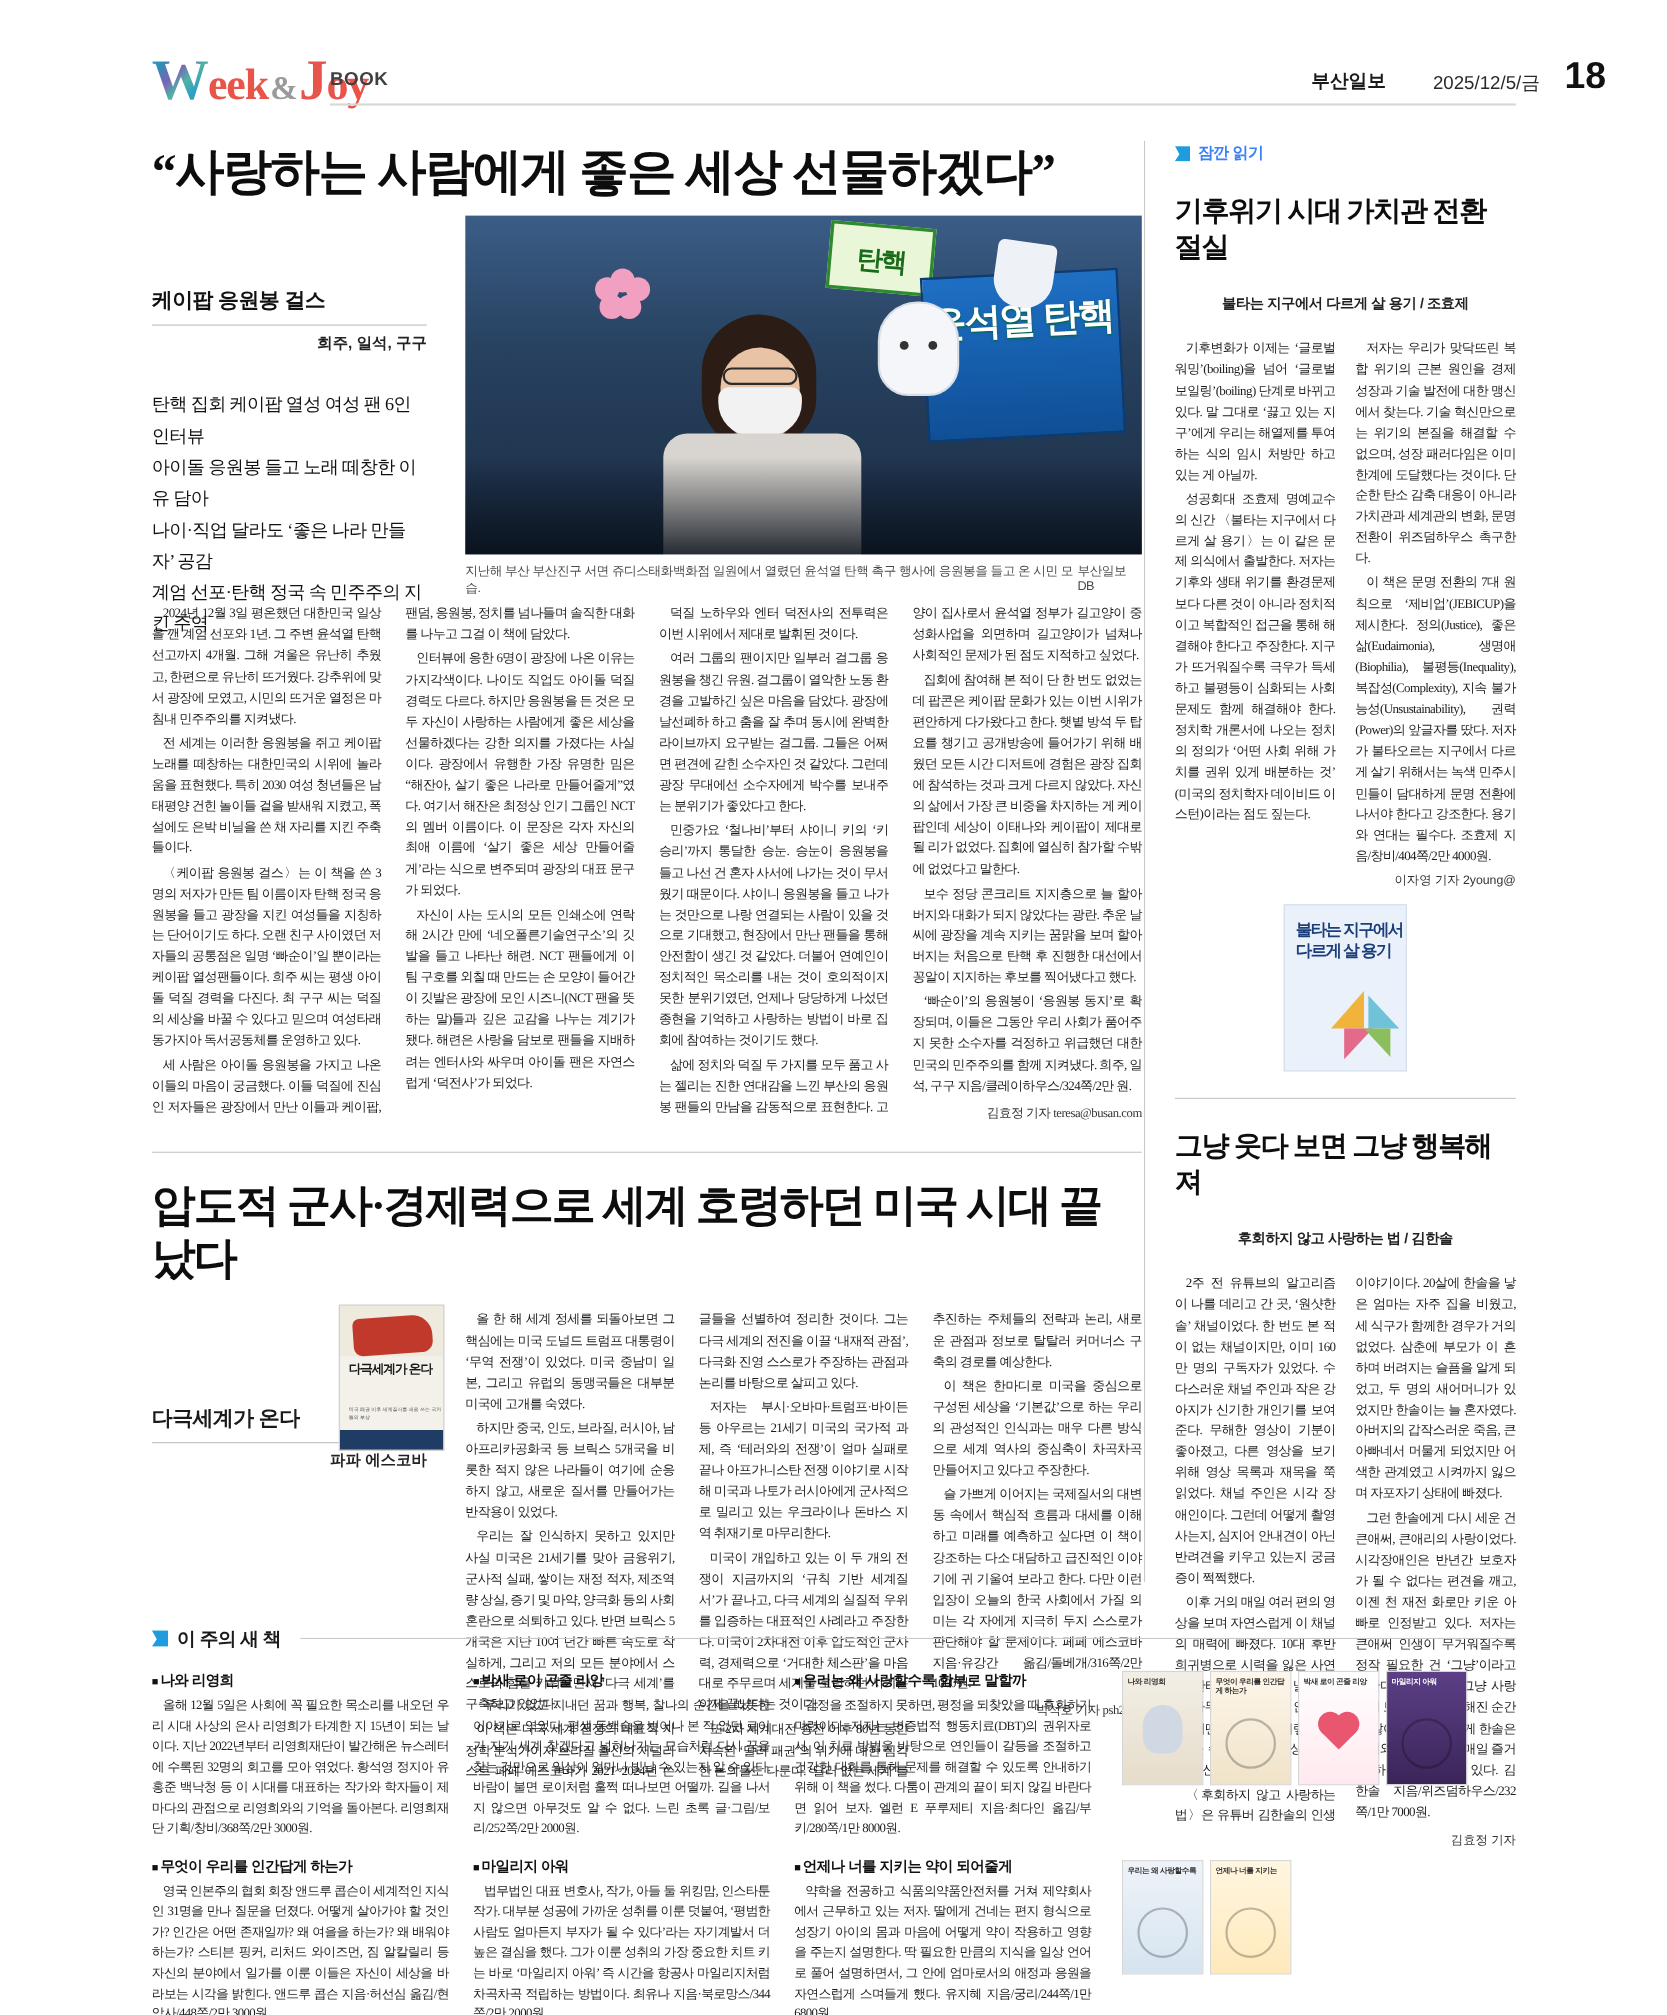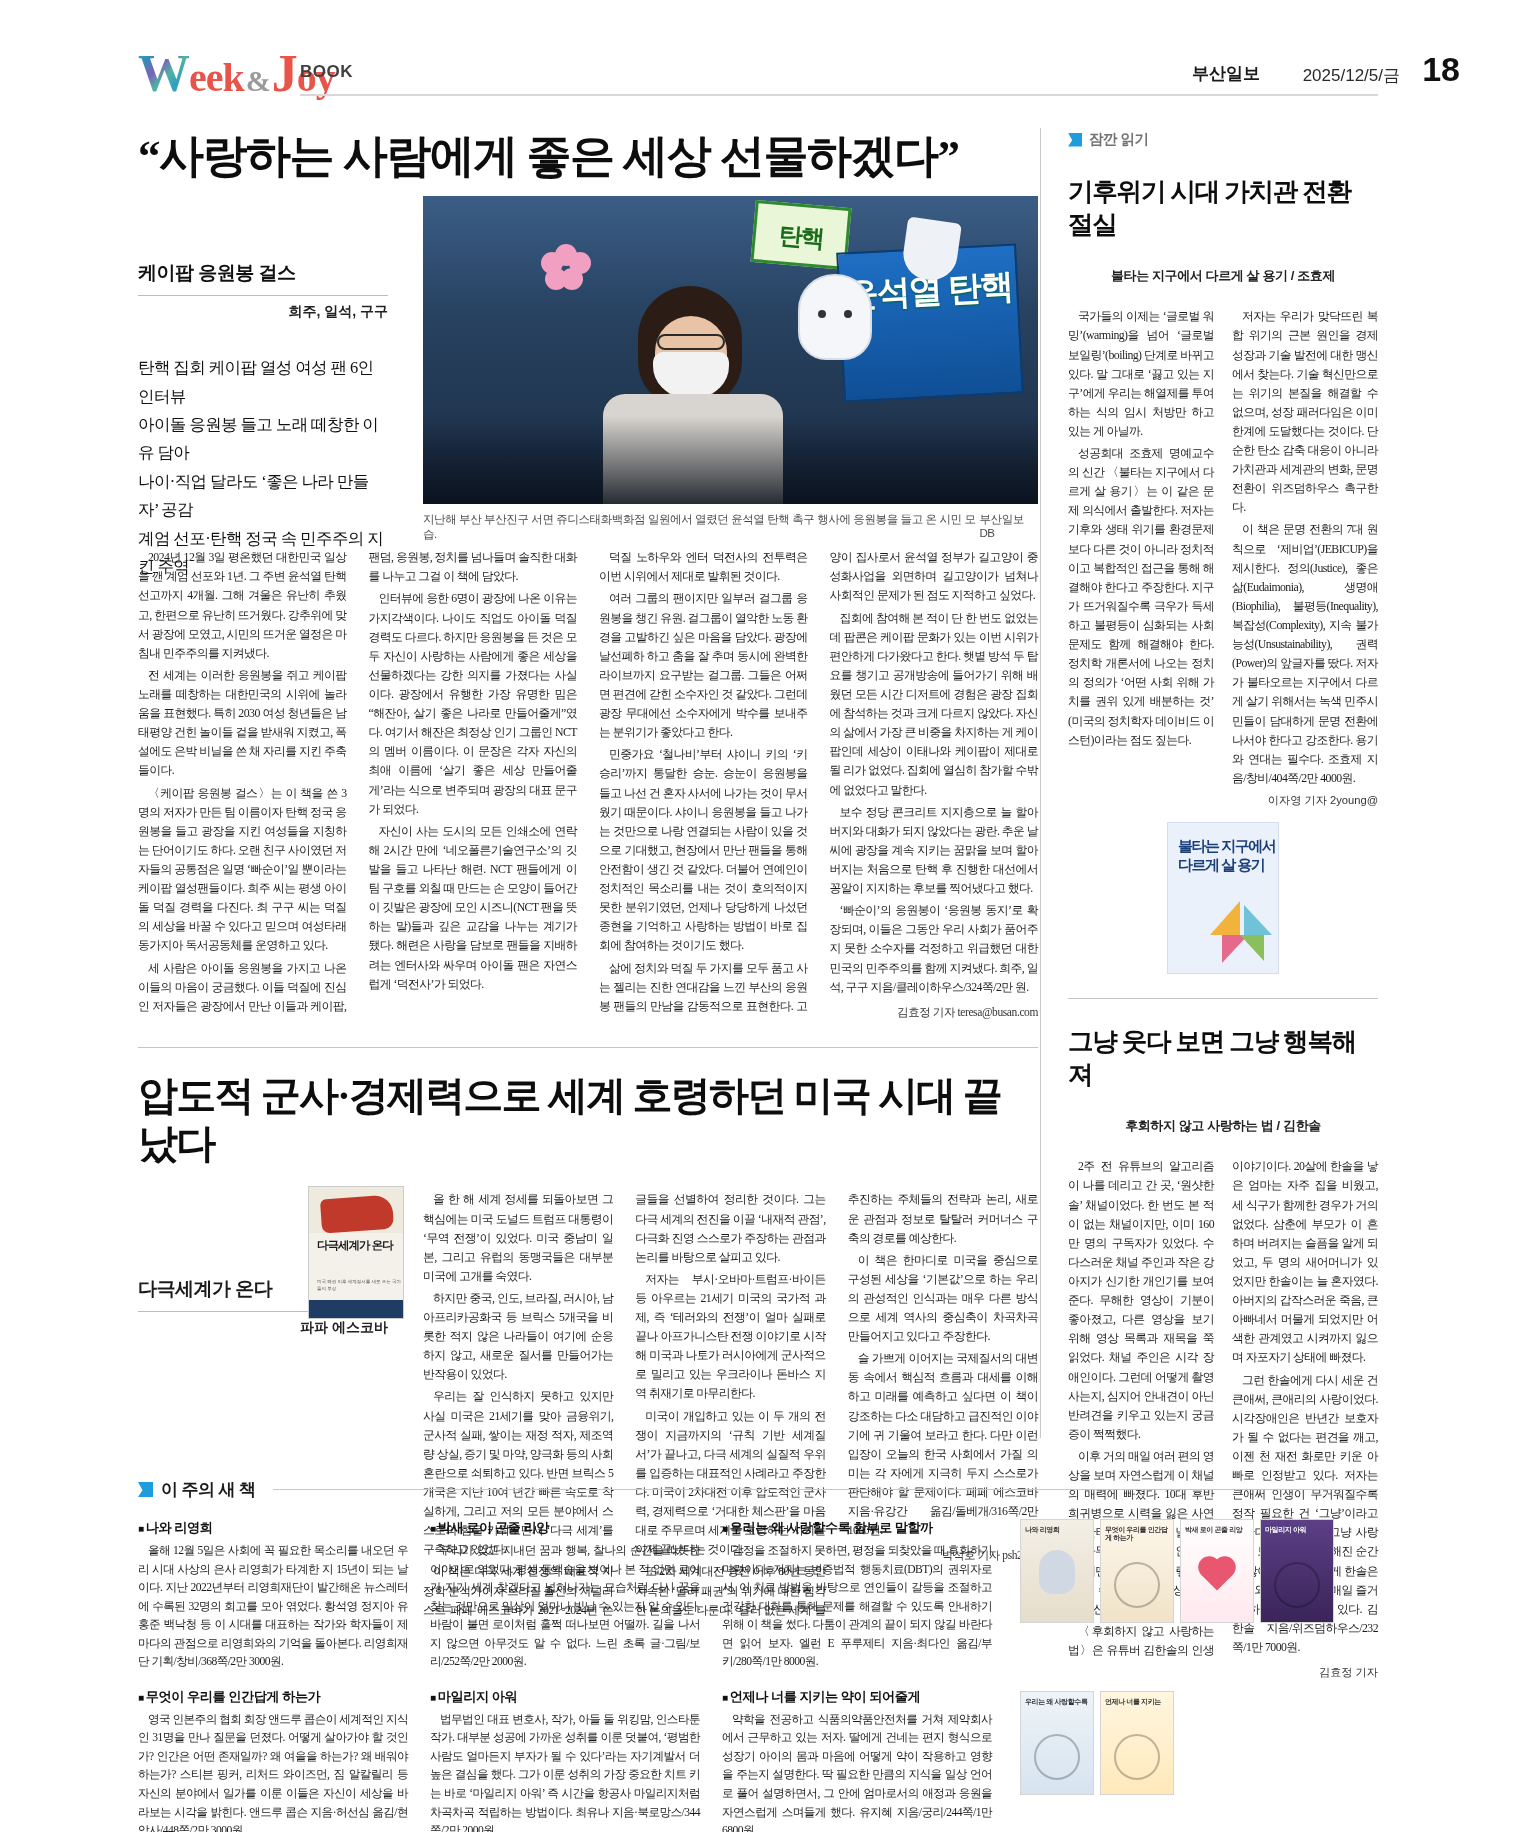--- a/index.html
+++ b/index.html
@@ -202,21 +202,21 @@
     column-count: 3; column-gap: 22px;
     font-family: "Liberation Serif", "DejaVu Serif", serif;
     font-size: 11.8px; line-height: 1.62; text-align: justify;
     letter-spacing: -0.55px; color: #1c1c1c;
   }
   .a2-cols p { margin-bottom: 3px; text-indent: 10px; }
 
   
   .kicker {
     display: flex; align-items: center; gap: 7px;
-    font-size: 14.5px; font-weight: bold; letter-spacing: -0.5px; color:#737373;
+    font-size: 14.5px; font-weight: bold; letter-spacing: -0.5px; color:#3b82f6;
   }
   .kicker .sq {
     width: 14px; height: 14px; background: #1f9cde;
     clip-path: polygon(0 0, 100% 0, 100% 100%, 0 100%, 30% 55%);
   }
   .side-title {
     font-family: "Liberation Serif", "DejaVu Serif", serif;
     font-size: 25.5px; font-weight: bold; letter-spacing: -1.2px;
     margin-top: 26px; line-height: 1.3; color:#0d0d0d;
   }
@@ -420,21 +420,21 @@
 
     <div class="kicker">
       <span class="sq"></span>
       <span>잠깐 읽기</span>
     </div>
 
     <h3 class="side-title">기후위기 시대 가치관 전환 절실</h3>
     <div class="side-sub">불타는 지구에서 다르게 살 용기 / 조효제</div>
 
     <div class="side-body">
-      <p>국가들의 이제는 ‘글로벌 워밍’(warming)을 넘어 ‘글로벌 보일링’(boiling) 단계로 바뀌고 있다. 말 그대로 ‘끓고 있는 지구’에게 우리는 해열제를 투여하는 식의 임시 처방만 하고 있는 게 아닐까.</p>
+      <p>기후변화가 이제는 ‘글로벌 워밍’(boiling)을 넘어 ‘글로벌 보일링’(boiling) 단계로 바뀌고 있다. 말 그대로 ‘끓고 있는 지구’에게 우리는 해열제를 투여하는 식의 임시 처방만 하고 있는 게 아닐까.</p>
       <p>성공회대 조효제 명예교수의 신간 〈불타는 지구에서 다르게 살 용기〉는 이 같은 문제 의식에서 출발한다. 저자는 기후와 생태 위기를 환경문제보다 다른 것이 아니라 정치적이고 복합적인 접근을 통해 해결해야 한다고 주장한다. 지구가 뜨거워질수록 극우가 득세하고 불평등이 심화되는 사회문제도 함께 해결해야 한다. 정치학 개론서에 나오는 정치의 정의가 ‘어떤 사회 위해 가치를 권위 있게 배분하는 것’ (미국의 정치학자 데이비드 이스턴)이라는 점도 짚는다.</p>
       <p>저자는 우리가 맞닥뜨린 복합 위기의 근본 원인을 경제 성장과 기술 발전에 대한 맹신에서 찾는다. 기술 혁신만으로는 위기의 본질을 해결할 수 없으며, 성장 패러다임은 이미 한계에 도달했다는 것이다. 단순한 탄소 감축 대응이 아니라 가치관과 세계관의 변화, 문명 전환이 위즈덤하우스 촉구한다.</p>
       <p>이 책은 문명 전환의 7대 원칙으로 ‘제비업’(JEBICUP)을 제시한다. 정의(Justice), 좋은 삶(Eudaimonia), 생명애(Biophilia), 불평등(Inequality), 복잡성(Complexity), 지속 불가능성(Unsustainability), 권력(Power)의 앞글자를 땄다. 저자가 불타오르는 지구에서 다르게 살기 위해서는 녹색 민주시민들이 담대하게 문명 전환에 나서야 한다고 강조한다. 용기와 연대는 필수다. 조효제 지음/창비/404쪽/2만 4000원.</p>
     </div>
     <div class="side-byline">이자영 기자 2young@</div>
 
     <div class="side-cover-wrap">
       <div class="cover3">
         <div class="c3t">불타는 지구에서 다르게 살 용기</div>
         <div class="c3geo">

